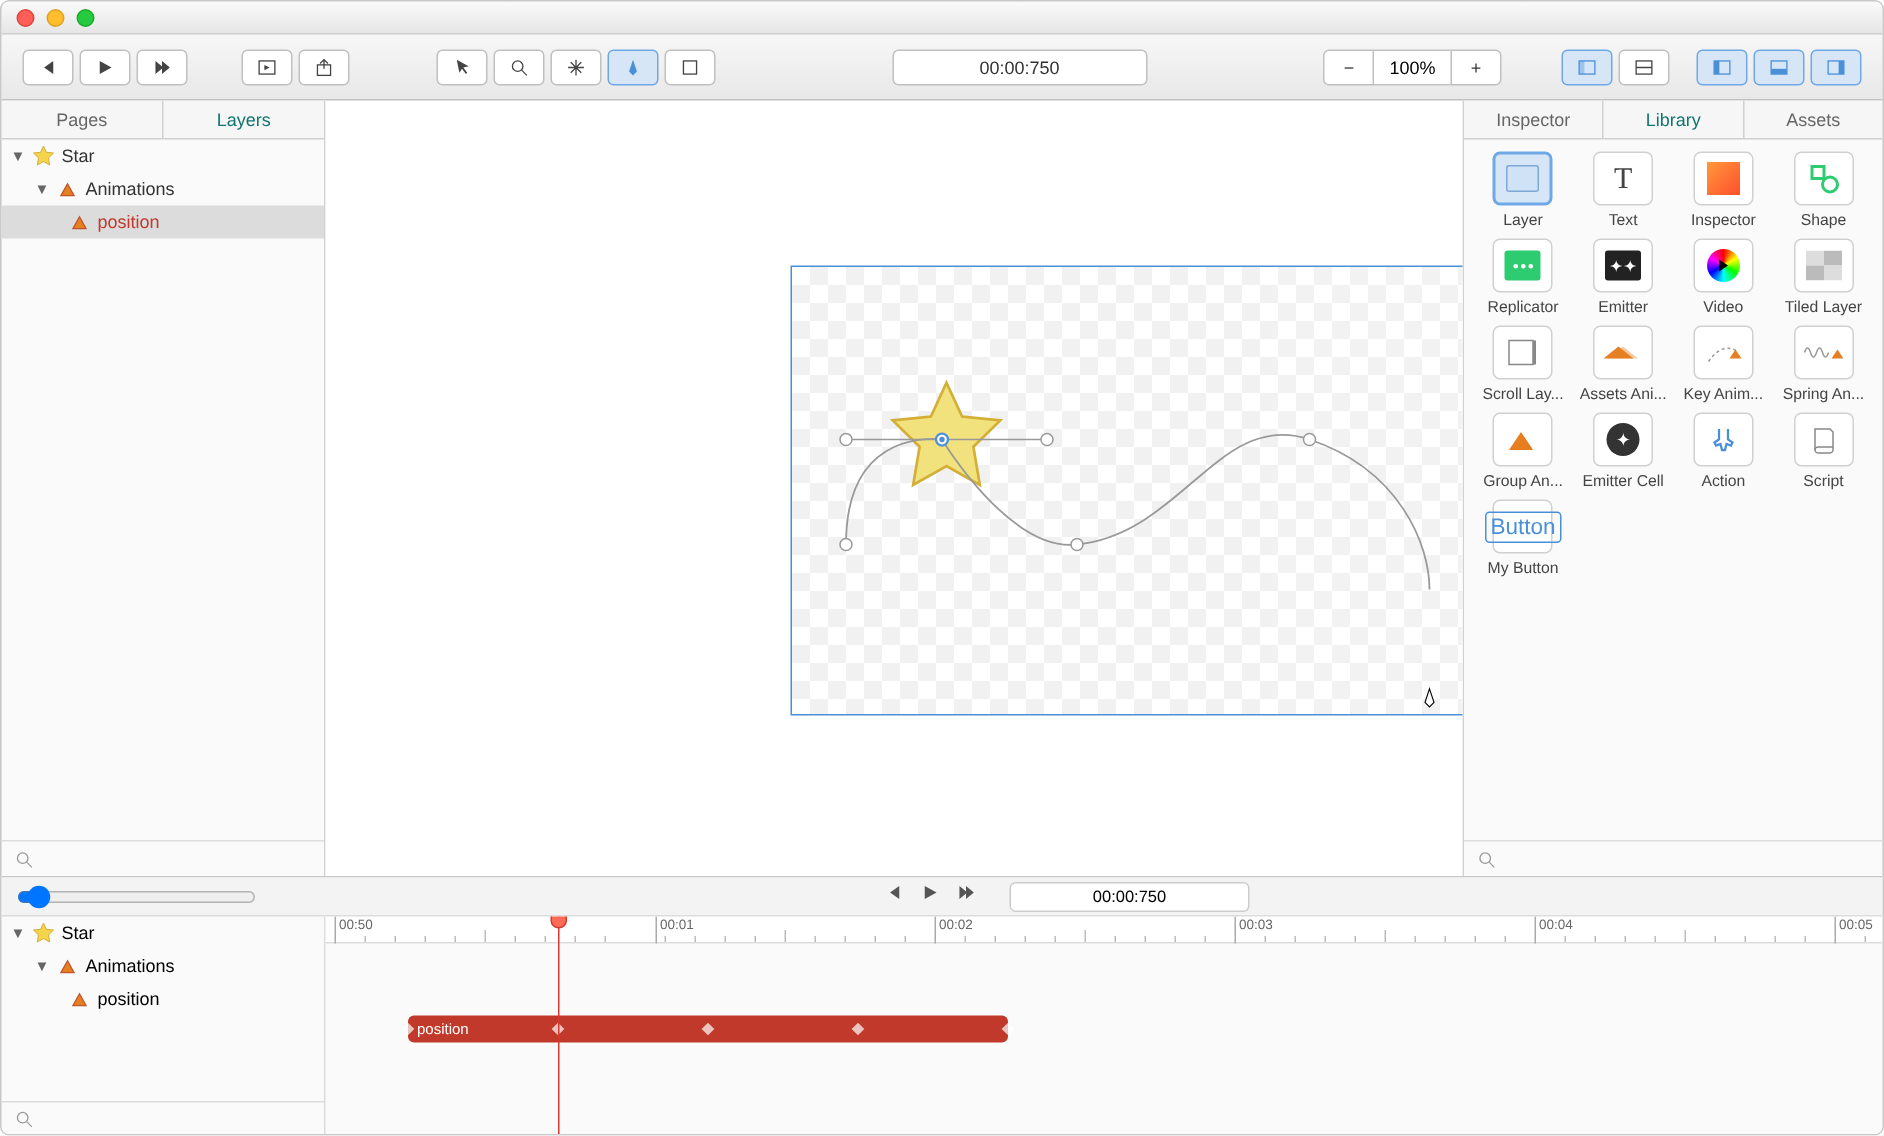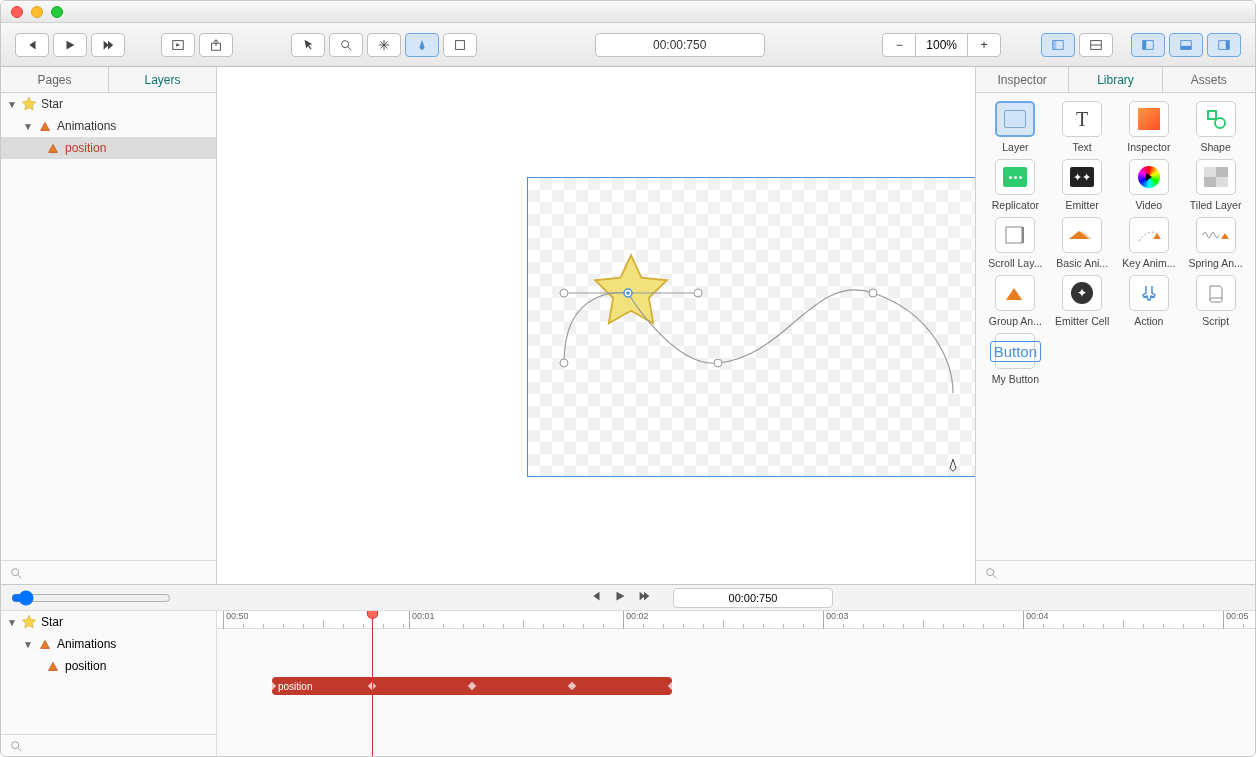--- a/index.html
+++ b/index.html
@@ -355,21 +355,21 @@
             </div>
             <div class="lib-label">Scroll Lay...</div>
           </div>
         <div class="lib-item">
             <div class="lib-icon-box">
               <svg width="28" height="16" viewBox="0 0 28 16">
                 <path d="M4 12l10-8 10 8z" fill="#e67e22" opacity="0.4"></path>
                 <path d="M4 12l10-8 10 8z" transform="translate(-3,0)" fill="#e67e22"></path>
               </svg>
             </div>
-            <div class="lib-label">Basic Ani...</div>
+            <div class="lib-label">Assets Ani...</div>
           </div>
         <div class="lib-item">
             <div class="lib-icon-box">
               <svg width="28" height="20" viewBox="0 0 28 20">
                 <path d="M4 16 Q14 2 24 10" fill="none" stroke="#999" stroke-dasharray="2"></path>
                 <path d="M20 16l4-6 4 6z" fill="#e67e22" transform="translate(-2,-2)"></path>
               </svg>
             </div>
             <div class="lib-label">Key Anim...</div>
           </div>
@@ -493,21 +493,21 @@
             <div class="ruler-tick" style="left: 6px;">00:50</div>
             <div style="position: absolute; left: 26px; bottom: 0px; width: 1px; height: 4px; background: rgb(187, 187, 187);"></div>
             <div style="position: absolute; left: 46px; bottom: 0px; width: 1px; height: 4px; background: rgb(187, 187, 187);"></div>
             <div style="position: absolute; left: 66px; bottom: 0px; width: 1px; height: 4px; background: rgb(187, 187, 187);"></div>
             <div style="position: absolute; left: 86px; bottom: 0px; width: 1px; height: 4px; background: rgb(187, 187, 187);"></div>
             <div style="position: absolute; left: 106px; bottom: 0px; width: 1px; height: 8px; background: rgb(187, 187, 187);"></div>
             <div style="position: absolute; left: 126px; bottom: 0px; width: 1px; height: 4px; background: rgb(187, 187, 187);"></div>
             <div style="position: absolute; left: 146px; bottom: 0px; width: 1px; height: 4px; background: rgb(187, 187, 187);"></div>
             <div style="position: absolute; left: 166px; bottom: 0px; width: 1px; height: 4px; background: rgb(187, 187, 187);"></div>
             <div style="position: absolute; left: 186px; bottom: 0px; width: 1px; height: 4px; background: rgb(187, 187, 187);"></div>
-            <div class="ruler-tick" style="left: 192px;">00:01</div>
+            <div class="ruler-tick" style="left: 220px;">00:01</div>
             <div style="position: absolute; left: 226px; bottom: 0px; width: 1px; height: 4px; background: rgb(187, 187, 187);"></div>
             <div style="position: absolute; left: 246px; bottom: 0px; width: 1px; height: 4px; background: rgb(187, 187, 187);"></div>
             <div style="position: absolute; left: 266px; bottom: 0px; width: 1px; height: 4px; background: rgb(187, 187, 187);"></div>
             <div style="position: absolute; left: 286px; bottom: 0px; width: 1px; height: 4px; background: rgb(187, 187, 187);"></div>
             <div style="position: absolute; left: 306px; bottom: 0px; width: 1px; height: 8px; background: rgb(187, 187, 187);"></div>
             <div style="position: absolute; left: 326px; bottom: 0px; width: 1px; height: 4px; background: rgb(187, 187, 187);"></div>
             <div style="position: absolute; left: 346px; bottom: 0px; width: 1px; height: 4px; background: rgb(187, 187, 187);"></div>
             <div style="position: absolute; left: 366px; bottom: 0px; width: 1px; height: 4px; background: rgb(187, 187, 187);"></div>
             <div style="position: absolute; left: 386px; bottom: 0px; width: 1px; height: 4px; background: rgb(187, 187, 187);"></div>
             <div class="ruler-tick" style="left: 406px;">00:02</div>

